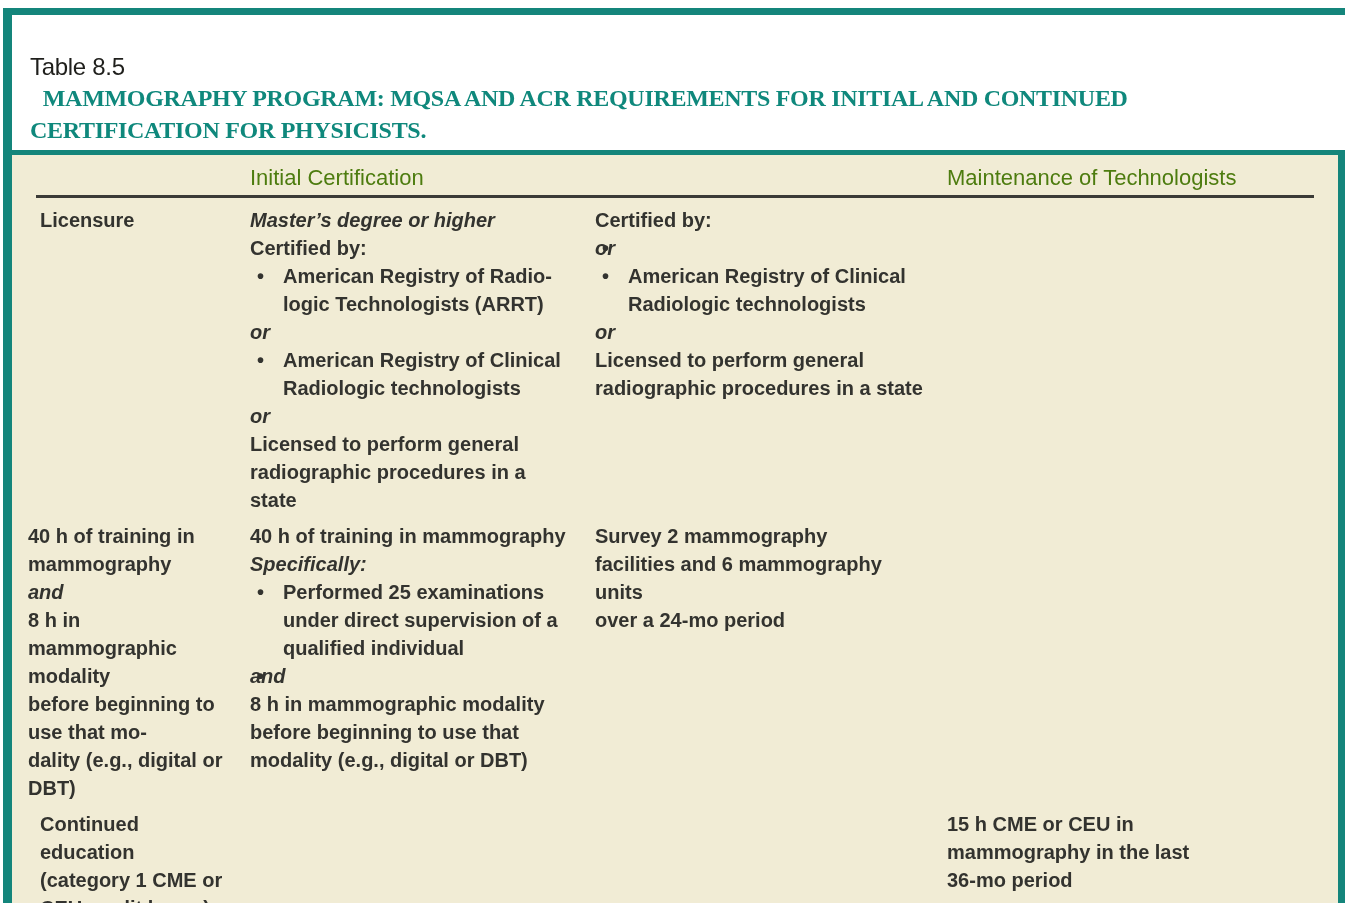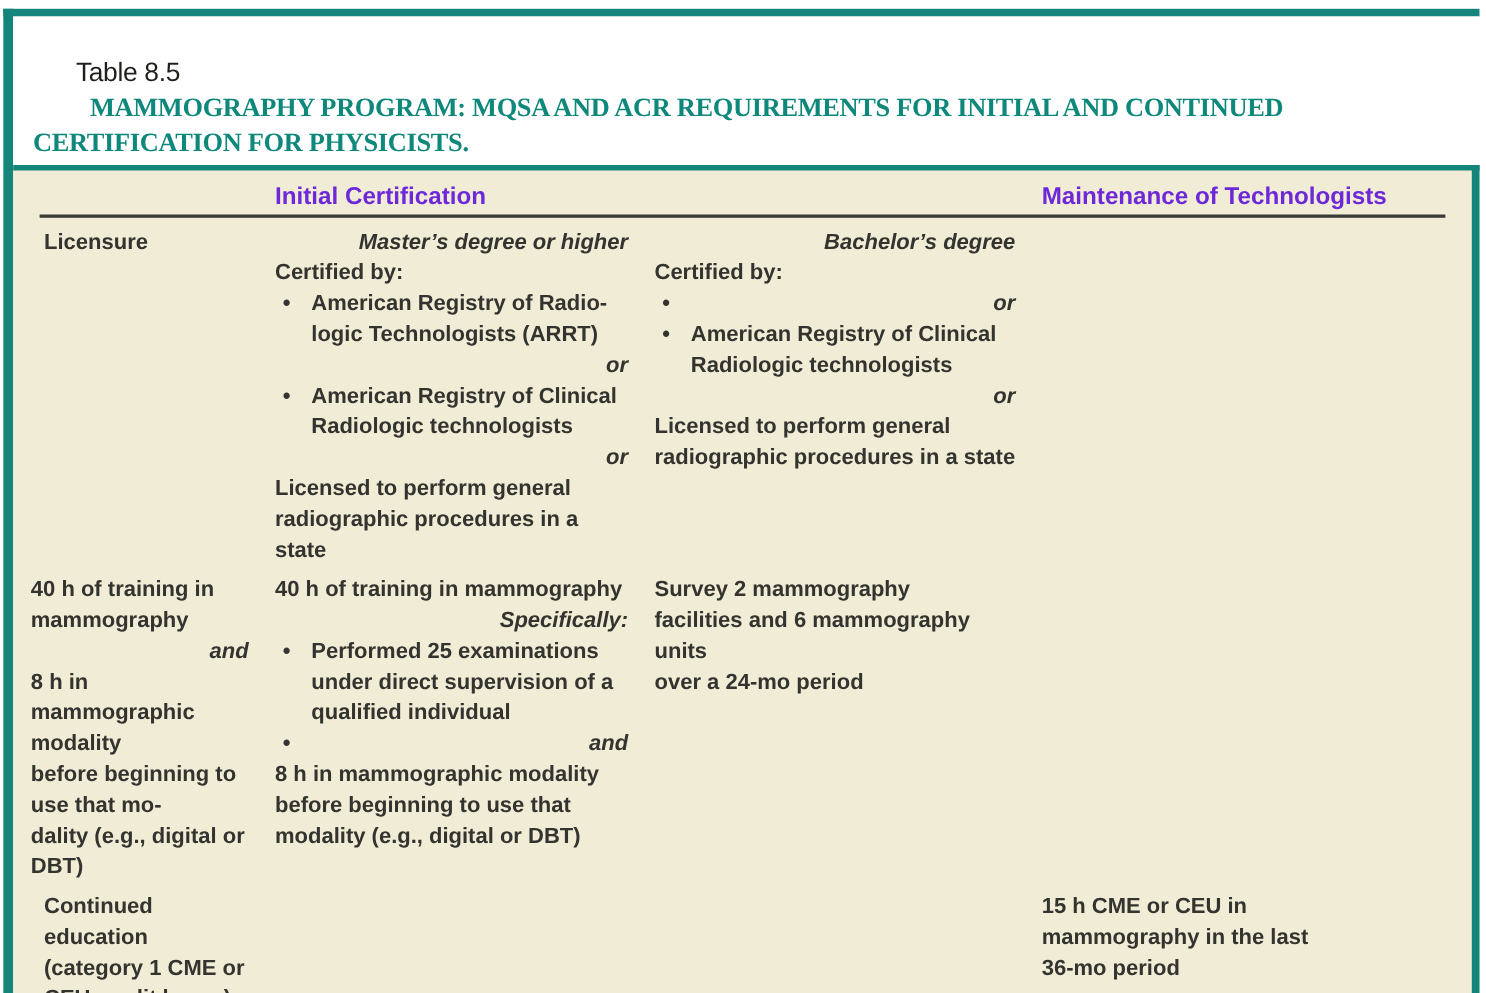--- a/index.html
+++ b/index.html
@@ -28,45 +28,44 @@
     background:#ffffff;
     padding:5px 20px 4px 18px;
     font-size:24px;
     line-height:31px;
     letter-spacing:-0.3px;
     white-space:pre-line;
   }
   .caption .prefix{
     color:#1f1f1c;
     font-weight:400;
-    margin-left:39px;
   }
   .caption .title-text{
     color:var(--title-teal);
     font-weight:700;
     font-family:Liberation Serif, serif;
   }
   
   .table{
     background:var(--cream);
     border-top:5px solid var(--teal);
     border-right:7px solid var(--teal);
   }
   .grid-row{
     display:grid;
     grid-template-columns:222px 345px 352px 1fr;
   }
   .thead{
     padding:11px 0 5px 0;
   }
   .th{
-    font-weight:700;
+    font-weight:400;
     font-size:22px;
     line-height:24px;
-    color:#6d28d9;
+    color:#4d7c0f;
     padding-left:16px;
   }
   .th.initial{grid-column:2 / span 2;}
   .th.maintenance{grid-column:4;}
   .header-rule{
     height:3px;
     background:var(--rule);
     margin:0 24px 0 24px;
   }
   .tbody{
@@ -76,21 +75,21 @@
     padding:8px 8px 0 16px;
     font-size:20px;
     line-height:28px;
     color:var(--ink);
     font-weight:bold;
   }
   .cell.label{
     padding-left:28px;
   }
   .seg{white-space:pre-line;}
-  .seg.italic{font-style:italic;text-align:right;}
+  .seg.italic{font-style:italic;}
   .seg.bullet{
     position:relative;
     padding-left:33px;
   }
   .bullet-marker{
     position:absolute;
     left:7px;top:0;
     font-style:normal;
   }
 </style>
@@ -126,21 +125,20 @@
           <div class="seg bullet"><span class="bullet-marker">•</span><span>American Registry of Radio-
 logic Technologists (ARRT)</span></div>
           <div class="seg italic">or</div>
           <div class="seg bullet"><span class="bullet-marker">•</span><span>American Registry of Clinical
 Radiologic technologists</span></div>
           <div class="seg italic">or</div>
           <div class="seg">Licensed to perform general
 radiographic procedures in a state</div>
         </div>
         <div class="cell">
-          <div class="seg italic">Bachelor’s degree</div>
           <div class="seg">Certified by:</div>
           <div class="seg bullet"><span class="bullet-marker">•</span></div>
           <div class="seg italic">or</div>
           <div class="seg bullet"><span class="bullet-marker">•</span><span>American Registry of Clinical
 Radiologic technologists</span></div>
           <div class="seg italic">or</div>
           <div class="seg">Licensed to perform general
 radiographic procedures in a state</div>
         </div>
       </div>

